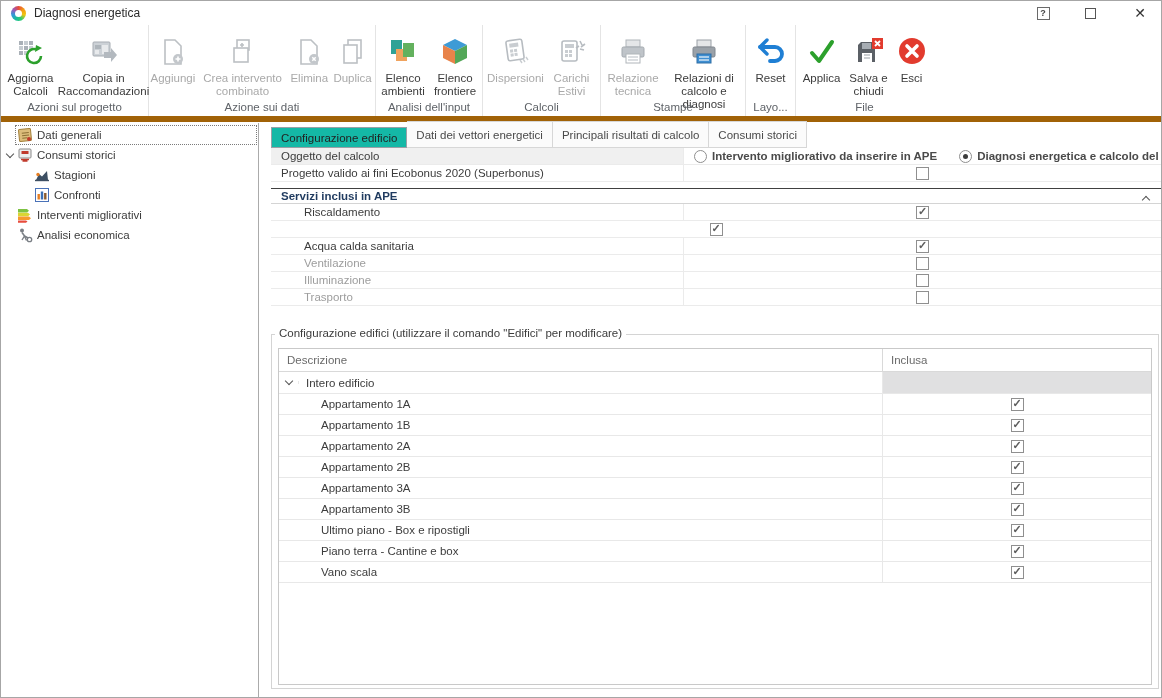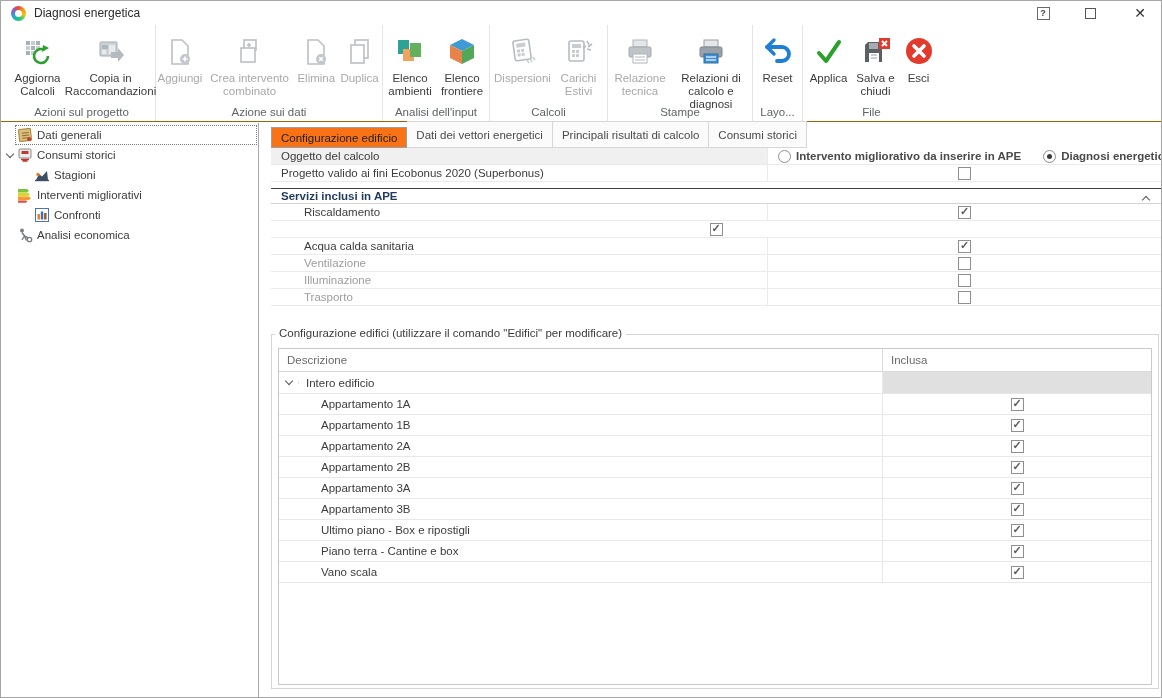--- a/index.html
+++ b/index.html
@@ -14,21 +14,21 @@
   .app-icon::after{content:"";position:absolute;inset:4px;background:#fff;border-radius:50%;}
   .title-text{font-size:12px;color:#2b2b2b;}
   .win-btn{position:absolute;top:0;height:24px;display:flex;align-items:center;justify-content:center;}
   .help-box{left:1032px;width:20px;}
   .help-box .box{width:13px;height:13px;border:1px solid #6a6a6a;font-size:9px;font-weight:bold;color:#444;display:flex;align-items:center;justify-content:center;}
   .max-box{left:1078px;width:22px;}
   .max-box .box{width:11px;height:11px;border:1px solid #555;}
   .close-box{left:1128px;width:22px;font-size:14px;color:#333;}
 
   
-  .ribbon{position:absolute;top:24px;left:0;right:0;height:97px;border-bottom:1px solid #a16207;display:flex;background:#fff;padding-left:7px;}
+  .ribbon{position:absolute;top:24px;left:0;right:0;height:97px;border-bottom:6px solid #a16207;display:flex;background:#fff;}
   .rgroup{position:relative;height:100%;border-right:1px solid #e4e4e4;display:flex;justify-content:center;align-items:flex-start;padding-top:5px;}
   .rgroup-label{position:absolute;bottom:3px;left:0;right:0;text-align:center;font-size:11.5px;color:#5f6368;white-space:nowrap;overflow:hidden;}
   .rbtn{display:flex;flex-direction:column;align-items:center;padding-top:2px;cursor:default;}
   .rbtn .ricon{height:40px;display:flex;align-items:center;justify-content:center;}
   .rbtn .rlabel{font-size:11.5px;line-height:13px;text-align:center;color:#3c3c3c;white-space:pre-line;}
   .rbtn.disabled .rlabel{color:#a9a9a9;}
 
   
   .sidebar{position:absolute;top:122px;left:0;width:258px;bottom:0;border-right:1px solid #ababab;background:#fff;}
   .tree{position:absolute;top:2px;left:0;right:1px;}
@@ -41,25 +41,25 @@
   .chev.down{transform:rotate(45deg);margin-top:-3px;}
   .chev.up{transform:rotate(-135deg);margin-top:3px;}
 
   
   .main{position:absolute;top:122px;left:266px;right:0;bottom:0;background:#fff;}
 
   .tabs{position:absolute;top:4px;left:4px;right:0;height:21px;display:flex;align-items:flex-end;}
   .tab{height:27px;padding:0 9px;display:flex;align-items:center;font-size:11.5px;color:#4a4a4a;
        background:#fbfbfb;border:1px solid #d7d7d7;border-left:none;cursor:default;}
   .tab:first-child{border-left:1px solid #d7d7d7;}
-  .tab.active{background:#f97316;border:1px solid #9aa0a6;height:21px;color:#222;}
+  .tab.active{background:#14b8a6;border:1px solid #9aa0a6;height:21px;color:#222;}
 
   .propgrid{position:absolute;left:4px;top:25px;right:0;}
   .prow{display:flex;height:17px;align-items:stretch;border-bottom:1px solid #ebebeb;font-size:11.5px;}
-  .plabel{width:497px;padding-left:10px;border-right:1px solid #ebebeb;display:flex;align-items:center;color:#3c3c3c;}
+  .plabel{width:413px;padding-left:10px;border-right:1px solid #ebebeb;display:flex;align-items:center;color:#3c3c3c;}
   .plabel.indent{padding-left:33px;}
   .plabel.muted{color:#9d9d9d;}
   .pvalue{flex:1;display:flex;align-items:center;overflow:hidden;font-weight:bold;}
   .pvalue.center{justify-content:center;}
   .prow.oggetto .plabel{background:#f0f0f0;}
   .pgap{height:6px;}
   .phead{height:16px;display:flex;align-items:center;border-top:1px solid #404040;border-bottom:1px solid #d4d4d4;
          font-weight:bold;font-size:11.5px;color:#1f3a5f;padding-left:10px;position:relative;}
   .phead .hchev{position:absolute;right:12px;top:4px;}
 
@@ -344,41 +344,41 @@
       </div>
       <div class="titem lvl1">
         <span class="ticon">
           <svg width="16" height="16" viewBox="0 0 16 16">
               <polygon points="2,13 5,7 8,9.5 13,4 14,13" fill="#3d4f63"></polygon>
           <path d="M1 13.5h14" stroke="#3d4f63" stroke-width="1.4"></path>
               <circle cx="4" cy="7.5" r="1.7" fill="#e67e22"></circle>
             </svg></span>
         <span>Stagioni</span>
       </div>
+      <div class="titem lvl1">
+        <span class="ticon">
+          <svg width="16" height="16" viewBox="0 0 16 16">
+              <rect x="1.5" y="1.5" width="13" height="13" fill="#fff" stroke="#4a72b8"></rect>
+          <rect x="3.5" y="7" width="2.4" height="5.5" fill="#e67e22"></rect>
+              <rect x="6.8" y="4.5" width="2.4" height="8" fill="#3b6fb5"></rect>
+              <rect x="10.1" y="6" width="2.4" height="6.5" fill="#8a5a2e"></rect>
+            </svg></span>
+        <span>Confronti</span>
+      </div>
       <div class="titem">
         <span class="texp"></span>
         <span class="ticon">
           <svg width="16" height="16" viewBox="0 0 16 16">
           <polygon points="1,2 10,2 12,3.7 10,5.4 1,5.4" fill="#7dc242"></polygon>
           <polygon points="1,5.8 11,5.8 13,7.5 11,9.2 1,9.2" fill="#d9d633"></polygon>
           <polygon points="1,9.6 12,9.6 14,11.3 12,13 1,13" fill="#f59b2d"></polygon>
           <polygon points="1,13.4 9,13.4 10.5,14.6 9,15.8 1,15.8" fill="#e74c3c"></polygon>
             </svg></span>
         <span>Interventi migliorativi</span>
       </div>
-      <div class="titem lvl1">
-        <span class="ticon">
-          <svg width="16" height="16" viewBox="0 0 16 16">
-              <rect x="1.5" y="1.5" width="13" height="13" fill="#fff" stroke="#4a72b8"></rect>
-          <rect x="3.5" y="7" width="2.4" height="5.5" fill="#e67e22"></rect>
-              <rect x="6.8" y="4.5" width="2.4" height="8" fill="#3b6fb5"></rect>
-              <rect x="10.1" y="6" width="2.4" height="6.5" fill="#8a5a2e"></rect>
-            </svg></span>
-        <span>Confronti</span>
-      </div>
       <div class="titem">
         <span class="texp"></span>
         <span class="ticon">
           <svg width="16" height="16" viewBox="0 0 16 16">
               <circle cx="5" cy="3.5" r="2" fill="#7a7f85"></circle>
           <path d="M5 5.5 L7.5 9 L11 11" fill="none" stroke="#7a7f85" stroke-width="1.6"></path>
           <path d="M7.5 9 L5 13 M7.5 9 L9.5 13.5" stroke="#7a7f85" stroke-width="1.4"></path>
           <circle cx="12.5" cy="12.5" r="2.2" fill="none" stroke="#7a7f85" stroke-width="1.3"></circle>
             </svg></span>
         <span>Analisi economica</span>

